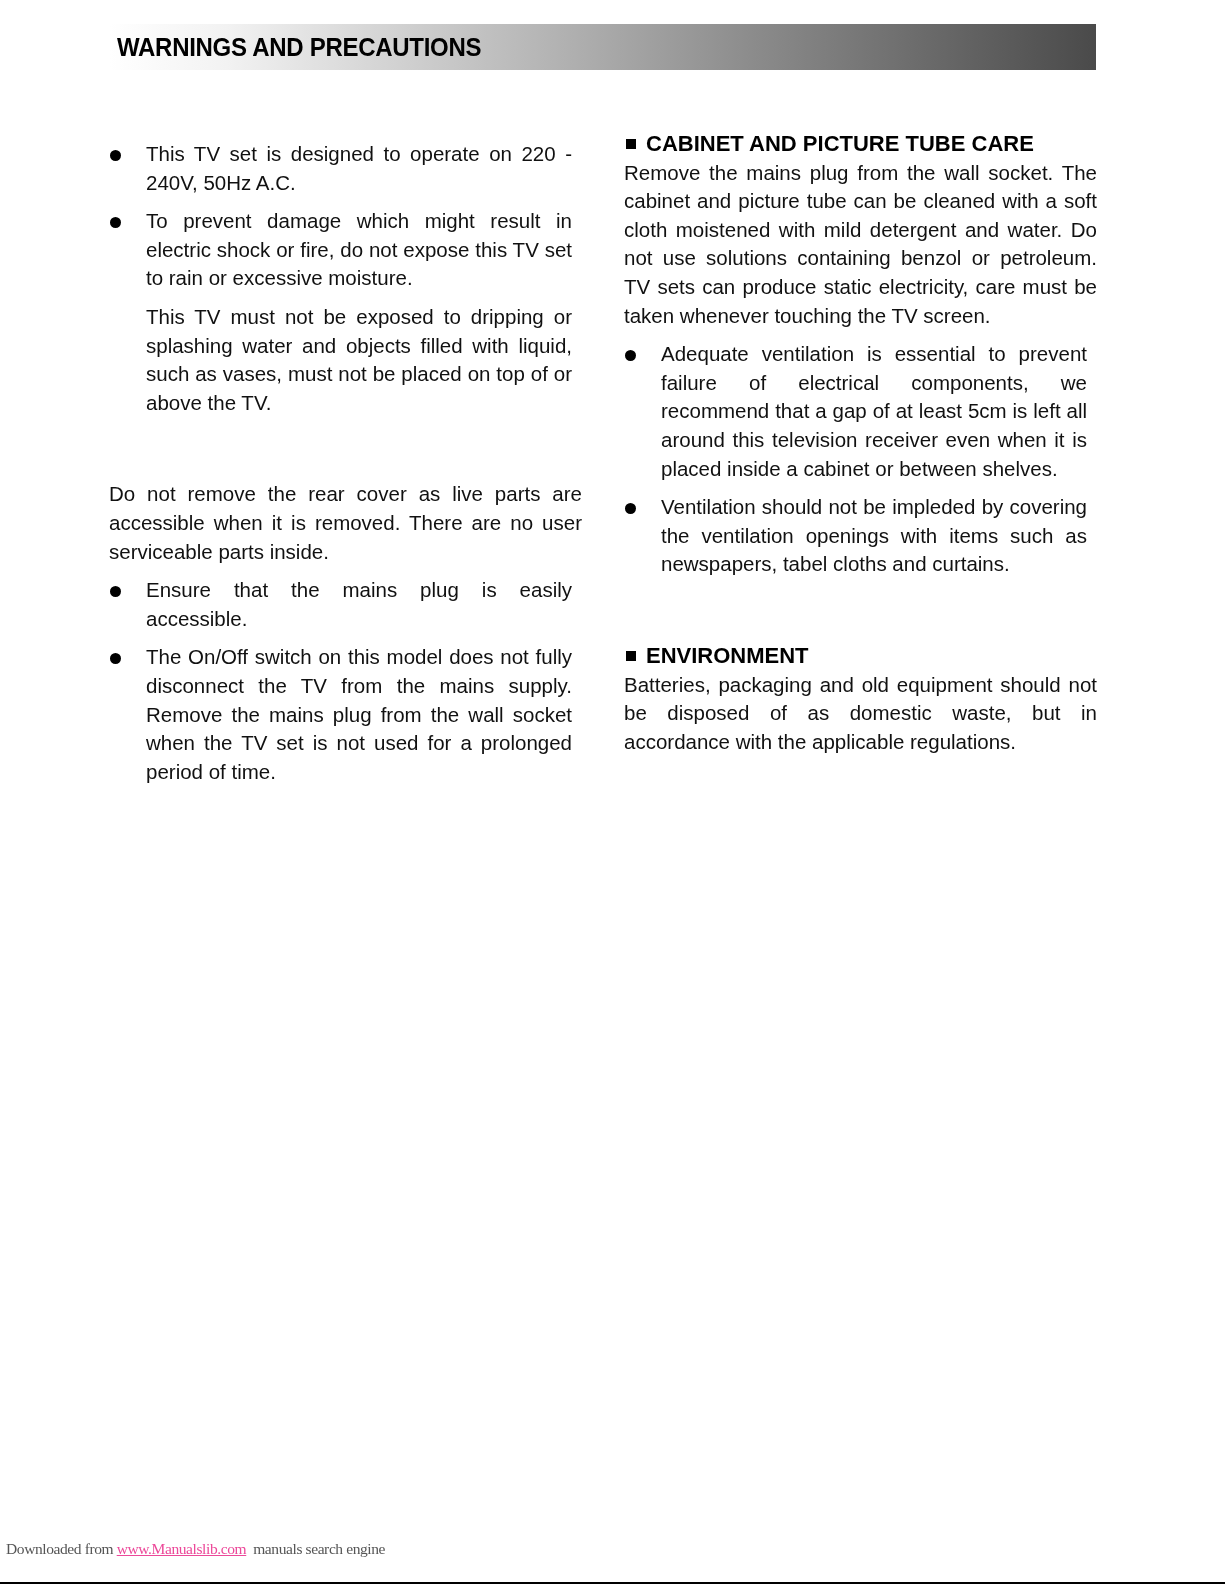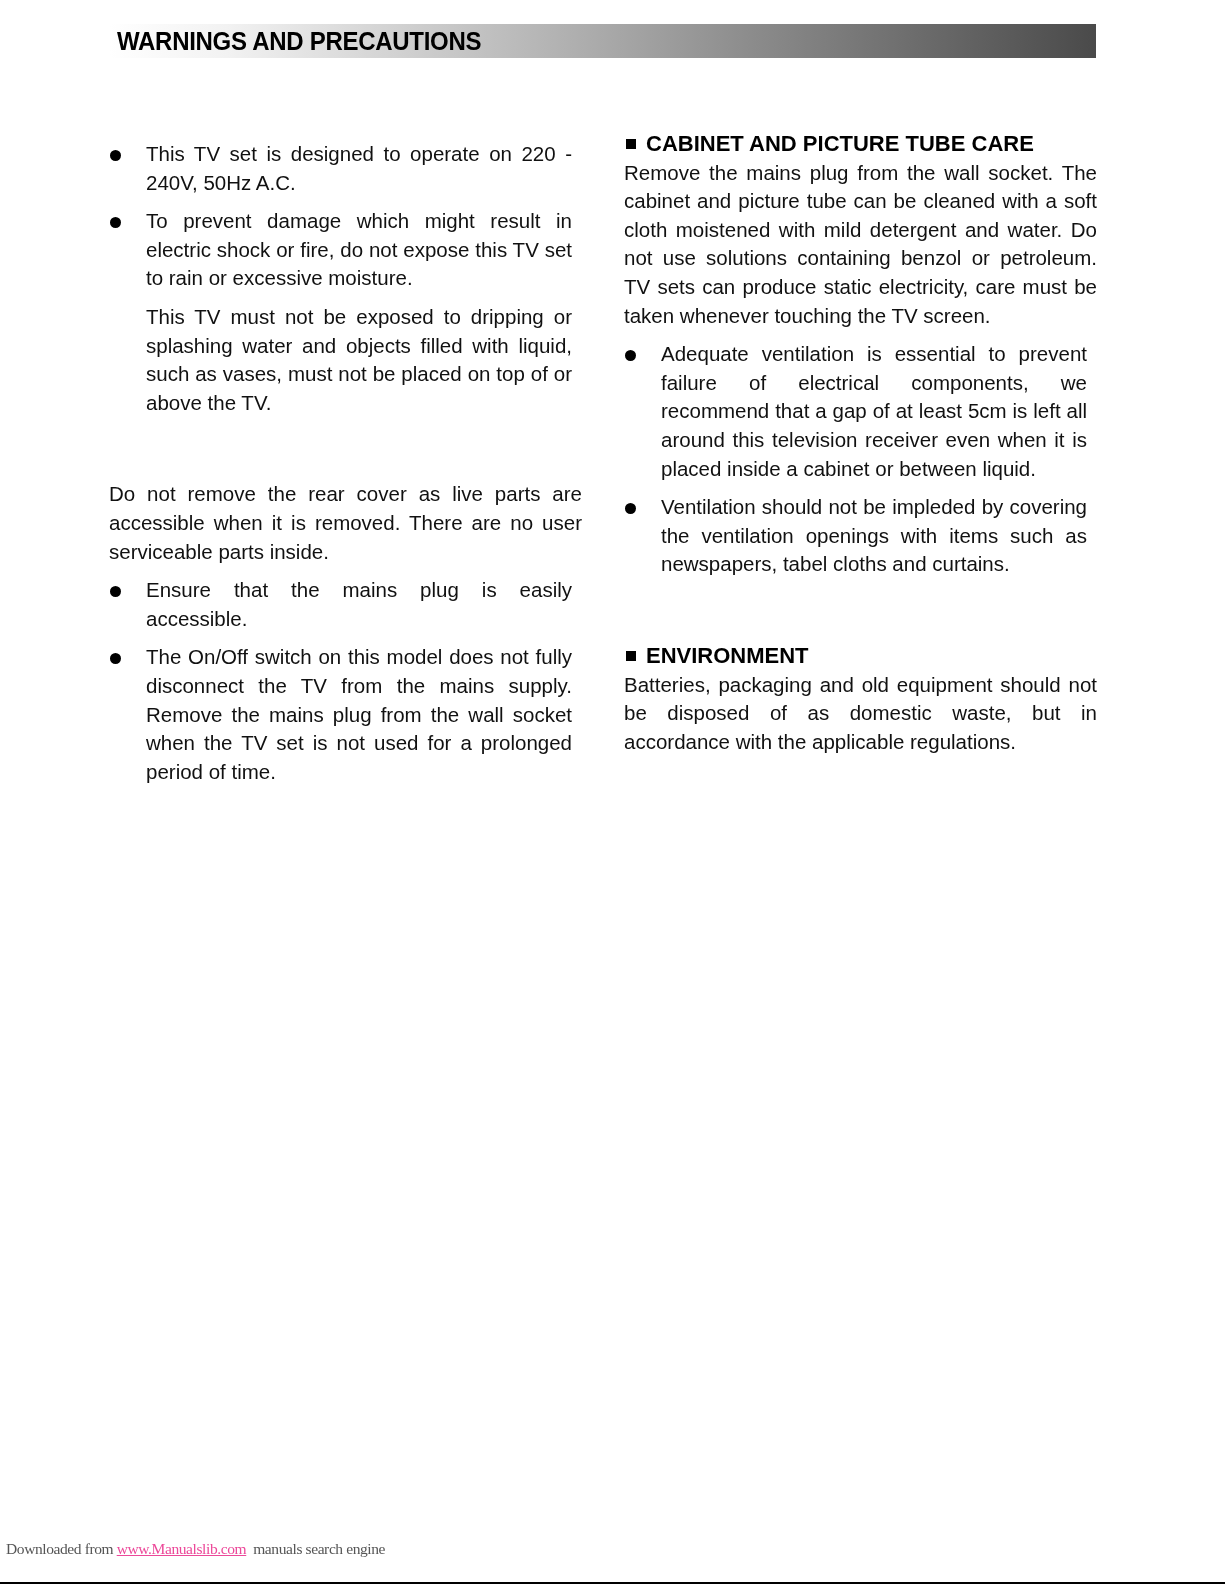--- a/index.html
+++ b/index.html
@@ -13,21 +13,21 @@
       position: relative;
       overflow: hidden;
       font-family: "Liberation Sans", "DejaVu Sans", sans-serif;
       color: #111111;
     }
     .title-bar {
       position: absolute;
       left: 109px;
       top: 24px;
       width: 987px;
-      height: 34px;
+      height: 46px;
       background: linear-gradient(to right, #ffffff 0%, #f2f2f2 12%, #bdbdbd 40%, #8c8c8c 65%, #4a4a4a 100%);
       display: flex;
       align-items: center;
       box-sizing: border-box;
       padding-left: 8px;
       text-align: right;
     }
     .title-text {
       font-family: "Liberation Sans", sans-serif;
       font-weight: bold;
@@ -142,21 +142,21 @@
 
 <div class="col col-right">
   <div class="section-heading">
     <span class="square-icon"></span>
     <span>CABINET AND PICTURE TUBE CARE</span>
   </div>
   <div class="block-text" style="margin-bottom: 10px;">Remove the mains plug from the wall socket. The cabinet and picture tube can be cleaned with a soft cloth moistened with mild detergent and water. Do not use solutions containing benzol or petroleum. TV sets can produce static electricity, care must be taken whenever touching the TV screen.</div>
 
   <div class="bullet-item">
     <span class="bullet-dot"></span>
-    <div class="para">Adequate ventilation is essential to prevent failure of electrical components, we recommend that a gap of at least 5cm is left all around this television receiver even when it is placed inside a cabinet or between liquid.</div>
+    <div class="para">Adequate ventilation is essential to prevent failure of electrical components, we recommend that a gap of at least 5cm is left all around this television receiver even when it is placed inside a cabinet or between shelves.</div>
   </div>
   <div class="bullet-item">
     <span class="bullet-dot"></span>
     <div class="para">Ventilation should not be impleded by covering the ventilation openings with items such as newspapers, tabel cloths and curtains.</div>
   </div>
 
   <div style="height: 53px;"></div>
 
   <div class="section-heading">
     <span class="square-icon"></span>

